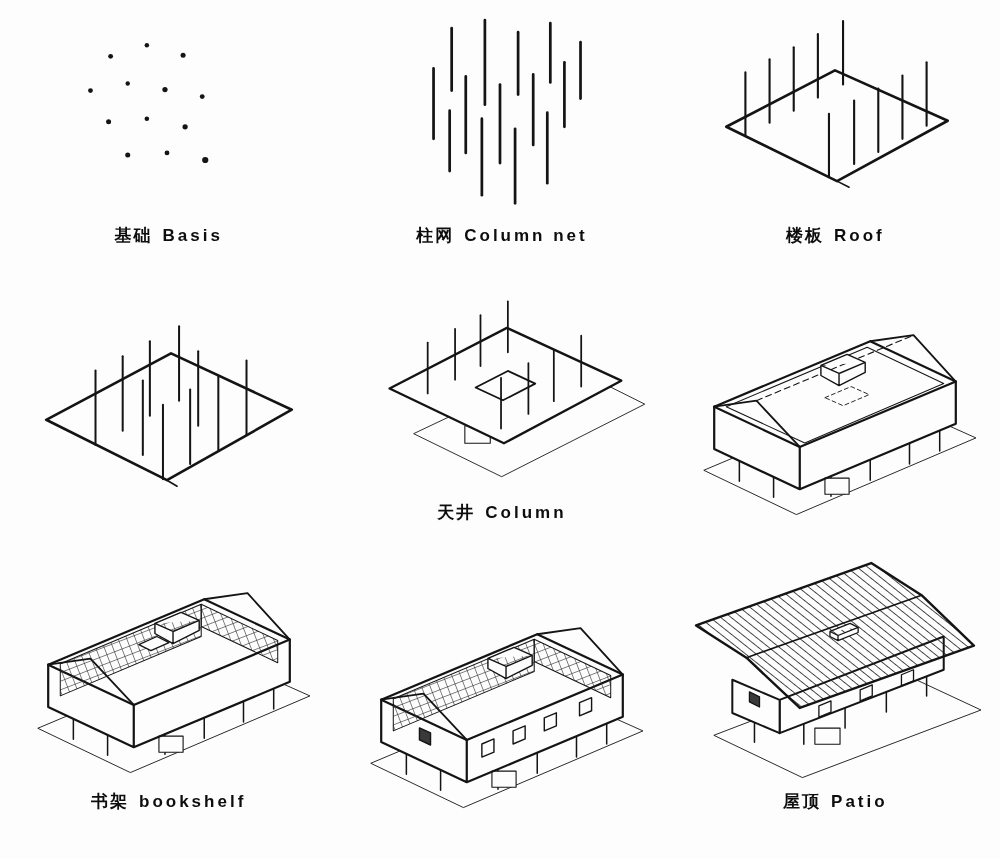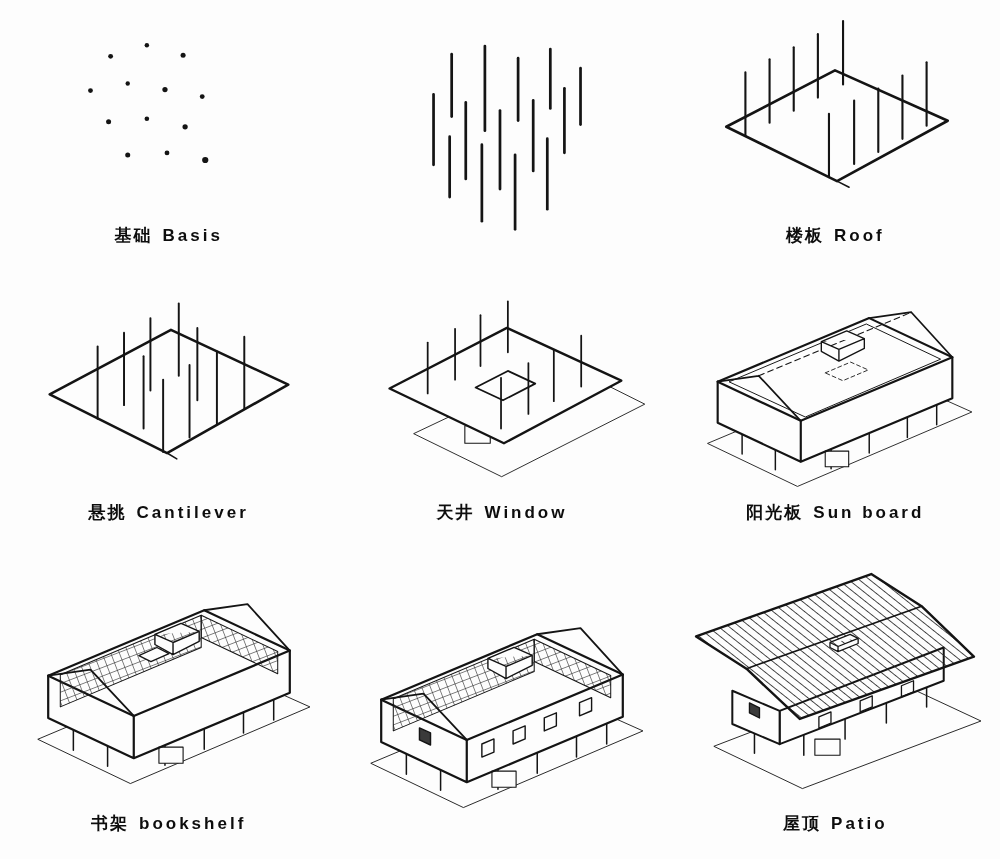--- a/index.html
+++ b/index.html
@@ -36,21 +36,21 @@
     flex:0 0 auto;
     margin:2px 0 26px 0;
     font-size:17px;
     font-weight:600;
     letter-spacing:1px;
     white-space:nowrap;
     color:#0d0d0d;
   }
   .caption .cn { letter-spacing:2px; margin-right:10px; }
   .caption .en { letter-spacing:3px; }
-  .row3 .caption { margin-bottom:24px; }
+  .row3 .caption { margin-bottom:46px; }
 </style>
 </head>
 <body>
 
 <div class="board">
 
   <figure class="cell row1">
     <div class="sketch">
       <svg viewBox="0 0 300 210">
         <g fill="#141414">
@@ -89,20 +89,23 @@
             <line x1="148" y1="76" x2="148" y2="154"></line>
           <line x1="181" y1="66" x2="181" y2="136"></line>
             <line x1="212" y1="54" x2="212" y2="118"></line>
           <line x1="98" y1="102" x2="98" y2="162"></line>
             <line x1="130" y1="110" x2="130" y2="186"></line>
           <line x1="163" y1="120" x2="163" y2="194"></line>
             <line x1="195" y1="104" x2="195" y2="174"></line>
         </g>
       </svg>
     </div>
+    <figcaption class="caption">
+      <span class="cn">柱网</span><span class="en">Column net</span>
+    </figcaption>
   </figure>
 
   <figure class="cell row1">
     <div class="sketch">
       <svg viewBox="0 0 300 210">
         <g stroke="#141414" fill="none" stroke-linecap="round" stroke-linejoin="round">
           <g stroke-width="2.1">
             <line x1="61" y1="64" x2="61" y2="127"></line>
               <line x1="85" y1="51" x2="85" y2="114"></line>
             <line x1="109" y1="39" x2="109" y2="102"></line>
@@ -138,23 +141,20 @@
             <line x1="199" y1="74" x2="199" y2="148"></line>
               <line x1="227" y1="59" x2="227" y2="133"></line>
             <line x1="124" y1="79" x2="124" y2="153"></line>
               <line x1="179" y1="50" x2="179" y2="124"></line>
           </g>
           <path d="M28,118 L152,52 L272,108 L148,178 Z" stroke-width="2.6"></path>
           <path d="M148,178 l10,6" stroke-width="1.6"></path>
         </g>
       </svg>
     </div>
-    <figcaption class="caption">
-      <span class="cn">悬挑</span><span class="en">Cantilever</span>
-    </figcaption>
   </figure>
 
   <figure class="cell row2">
     <div class="sketch">
       <svg viewBox="0 0 300 225">
         <g stroke="#141414" fill="none" stroke-linecap="round" stroke-linejoin="round">
           <path d="M60,158 L212,86 L296,128 L150,202 Z" stroke-width="0.9"></path>
           <path d="M112,150 h26 v18 h-26 Z" stroke-width="1.1" fill="#fdfdfd"></path>
           <path d="M35,112 L155,50 L272,104 L152,168 Z" stroke-width="2.4" fill="#fdfdfd"></path>
           <path d="M123,111 L156,94 L184,107 L151,124 Z" stroke-width="1.8"></path>
@@ -165,21 +165,21 @@
               <line x1="156" y1="23" x2="156" y2="75"></line>
             <line x1="149" y1="101" x2="149" y2="153"></line>
               <line x1="177" y1="86" x2="177" y2="138"></line>
             <line x1="203" y1="73" x2="203" y2="125"></line>
               <line x1="231" y1="58" x2="231" y2="110"></line>
           </g>
         </g>
       </svg>
     </div>
     <figcaption class="caption">
-      <span class="cn">天井</span><span class="en">Window</span>
+      <span class="cn">天井</span><span class="en">Column</span>
     </figcaption>
   </figure>
 
   <figure class="cell row2">
     <div class="sketch">
       <svg viewBox="0 0 300 225">
         <g stroke="#141414" fill="none" stroke-linecap="round" stroke-linejoin="round">
           <path d="M20,168 L196,94 L290,136 L112,212 Z" stroke-width="0.9"></path>
           <g stroke-width="1.5">
             <line x1="55" y1="159" x2="55" y2="179"></line>
@@ -195,23 +195,20 @@
           <path d="M30,105 L185,40 L270,80 L115,145 Z" stroke-width="2.2" fill="#fdfdfd"></path>
           <path d="M42,105 L182,46 L258,82 L120,141 Z" stroke-width="1"></path>
           <path d="M30,105 V147 L115,187 L270,122 V80 M115,187 V145" stroke-width="2.2"></path>
           <path d="M30,105 L72,99 M115,145 L72,99 M185,40 L228,34 M270,80 L228,34" stroke-width="1.8"></path>
           <path d="M72,99 L228,34" stroke-width="1.1" stroke-dasharray="6 4"></path>
           <path d="M140,96 L166,85 L184,93 L158,104 Z" stroke-width="0.9" stroke-dasharray="4 3"></path>
           <path d="M136,64 L162,53 L180,61 L154,72 Z M136,64 V74 L154,84 L180,71 V61 M154,72 V84" stroke-width="1.4" fill="#fdfdfd"></path>
         </g>
       </svg>
     </div>
-    <figcaption class="caption">
-      <span class="cn">阳光板</span><span class="en">Sun board</span>
-    </figcaption>
   </figure>
 
   <figure class="cell row3">
     <div class="sketch">
       <svg viewBox="0 0 300 225">
         <defs>
           <pattern id="g7" width="8" height="8" patternUnits="userSpaceOnUse" patternTransform="rotate(-21)">
             <path d="M0,0.4 H8 M0.4,0 V8" stroke="#2a2a2a" stroke-width="0.6" fill="none"></path>
           </pattern>
         </defs>

